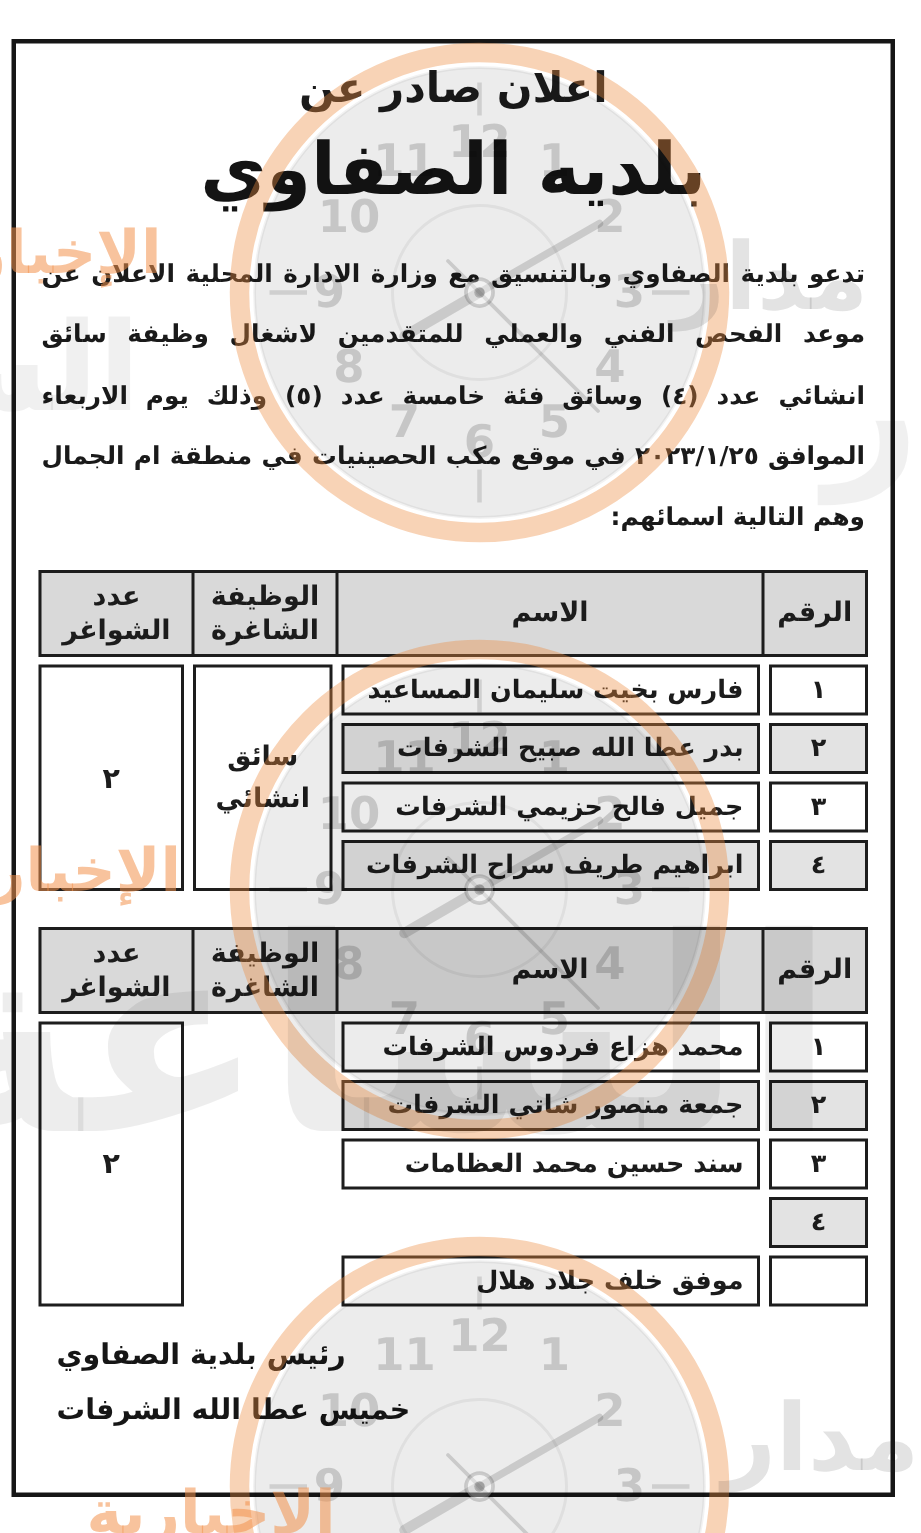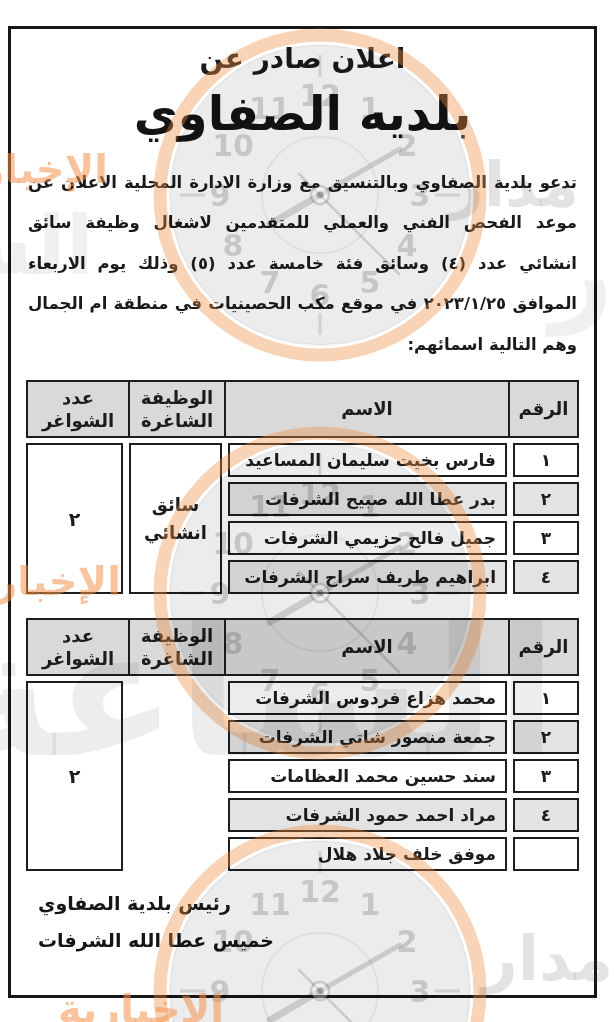--- a/index.html
+++ b/index.html
@@ -162,21 +162,20 @@
       </div>
       <div class="cell c-vac">٢</div>
 
       <div class="cell c-num r2">١</div>
       <div class="cell c-name r2">محمد هزاع فردوس الشرفات</div>
       <div class="cell c-num r3 shade">٢</div>
       <div class="cell c-name r3 shade">جمعة منصور شاتي الشرفات</div>
       <div class="cell c-num r4">٣</div>
       <div class="cell c-name r4">سند حسين محمد العظامات</div>
       <div class="cell c-num r5 shade">٤</div>
-      <div class="cell c-name r5 shade">مراد احمد حمود الشرفات</div>
       <div class="cell c-num r6"></div>
       <div class="cell c-name r6">موفق خلف جلاد هلال</div>
     </div>
 
     <div class="signature">
       <div>رئيس بلدية الصفاوي</div>
       <div>خميس عطا الله الشرفات</div>
     </div>
 
   </div>

